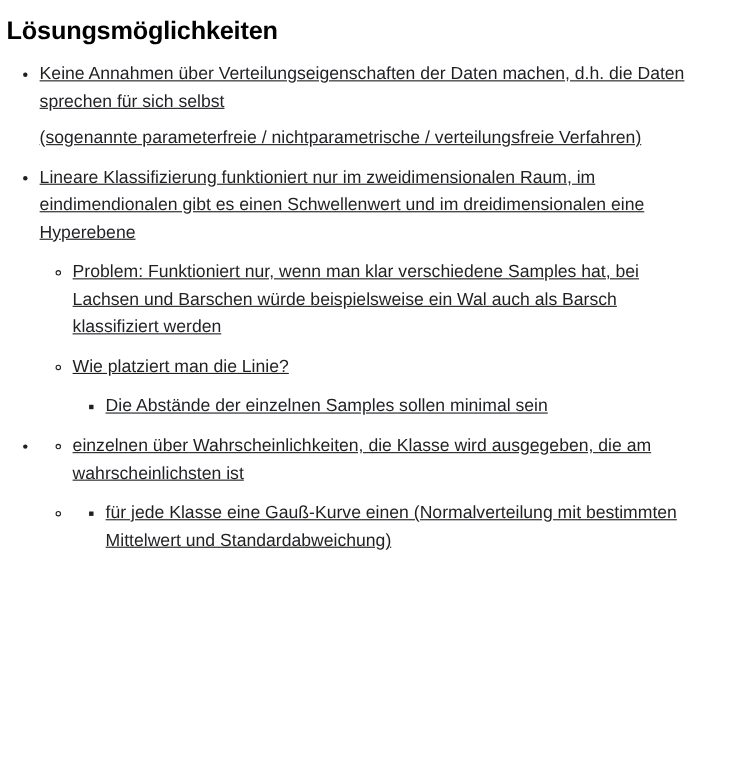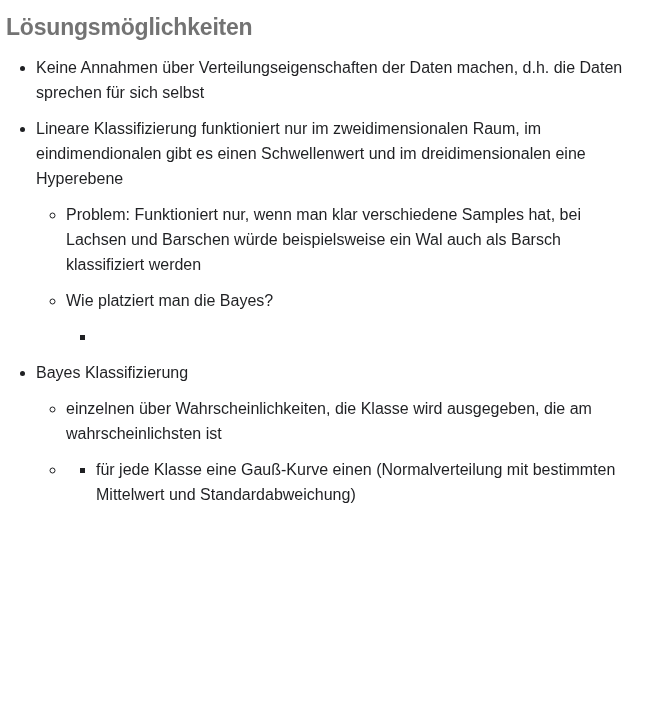--- a/index.html
+++ b/index.html
@@ -16,26 +16,27 @@
     font-size: 16px;
     line-height: 25px;
     color: #1f2023;
     overflow: hidden;
   }
   h1.page-title {
     font-size: 23px;
     line-height: 30px;
     font-weight: 700;
     margin: 6px 0 13px 0;
-    color: #737373;
+    color: #000000;
     letter-spacing: -0.2px;
   }
   ul.outline {
     margin: 0;
     padding: 0 0 0 30px;
+    text-decoration: underline;
   }
   ul.outline ul {
     margin: 0;
     padding: 0 0 0 30px;
   }
   ul.outline li {
     margin: 11px 0;
   }
   
   ul.outline > li { list-style-type: disc; }
@@ -53,40 +54,41 @@
 </style>
 </head>
 <body>
 
 <h1 class="page-title">Lösungsmöglichkeiten</h1>
 
 <ul class="outline">
 
   <li>
     <span>Keine Annahmen über Verteilungseigenschaften der Daten machen, d.h. die Daten sprechen für sich selbst</span>
+    <p class="item-note">(sogenannte parameterfreie / nichtparametrische / verteilungsfreie Verfahren)</p>
   </li>
 
   <li>
     <span>Lineare Klassifizierung funktioniert nur im zweidimensionalen Raum, im eindimendionalen gibt es einen Schwellenwert und im dreidimensionalen eine Hyperebene</span>
     <ul>
       <li>
         <span>Problem: Funktioniert nur, wenn man klar verschiedene Samples hat, bei Lachsen und Barschen würde beispielsweise ein Wal auch als Barsch klassifiziert werden</span>
       </li>
       <li>
-        <span>Wie platziert man die Bayes?</span>
+        <span>Wie platziert man die Linie?</span>
         <ul>
           <li>
+            <span>Die Abstände der einzelnen Samples sollen minimal sein</span>
           </li>
         </ul>
       </li>
     </ul>
   </li>
 
   <li>
-    <span>Bayes Klassifizierung</span>
     <ul>
       <li>
         <span>einzelnen über Wahrscheinlichkeiten, die Klasse wird ausgegeben, die am wahrscheinlichsten ist</span>
       </li>
       <li>
         <ul>
           <li>
             <span>für jede Klasse eine Gauß-Kurve einen (Normalverteilung mit bestimmten Mittelwert und Standardabweichung)</span>
           </li>
         </ul>

